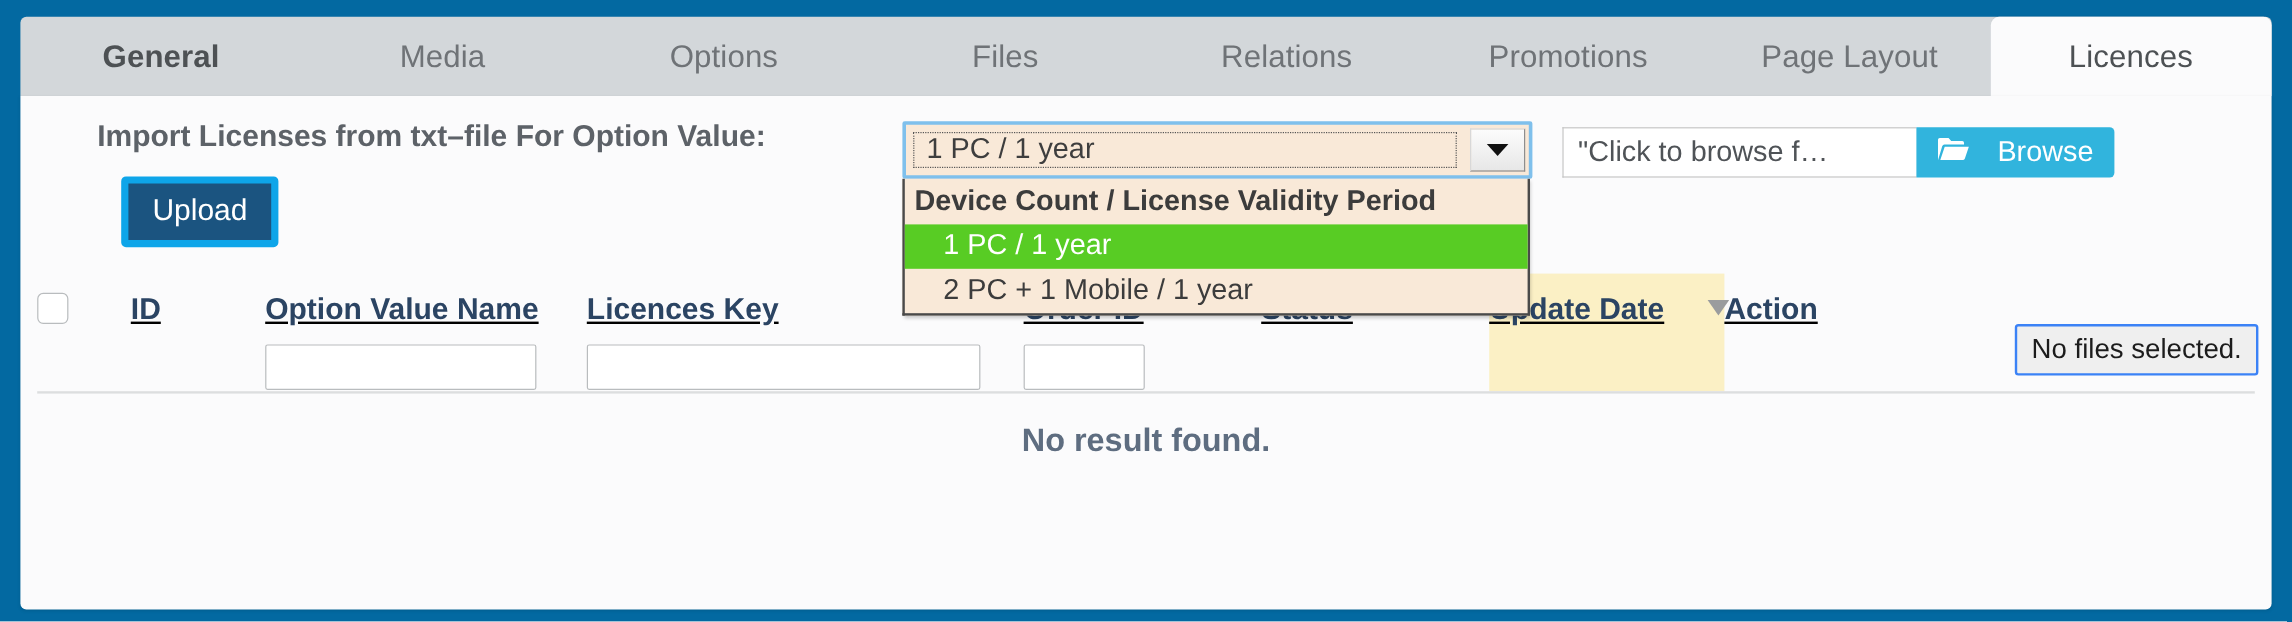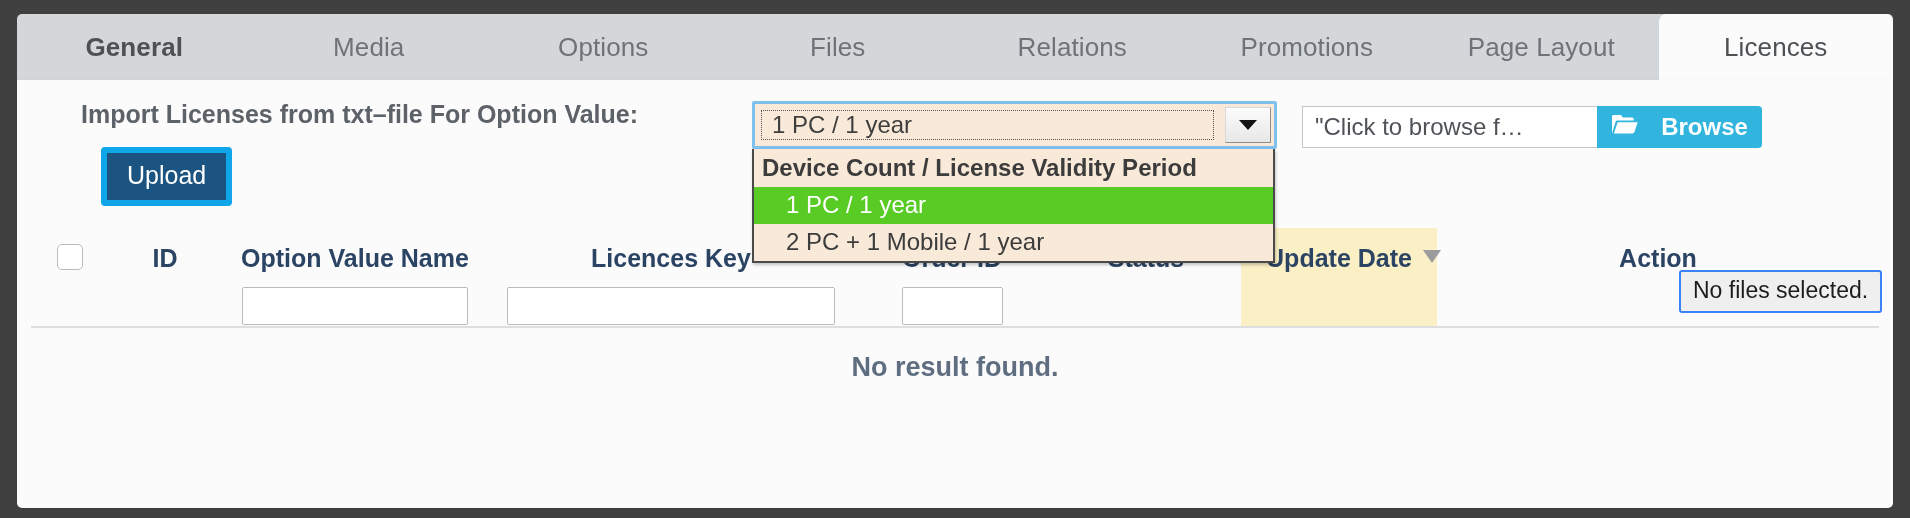--- a/index.html
+++ b/index.html
@@ -8,21 +8,21 @@
     margin: 0; padding: 0;
     width: 1910px; height: 518px;
     background: #e8eaec;
     font-family: "Liberation Sans", sans-serif;
     overflow: hidden;
   }
   #root {
     position: relative;
     width: 1910px;
     height: 518px;
-    background: #404040;
+    background: #0369a1;
   }
 
   
   .tabbar {
     position: absolute;
     left: 17px; top: 14px;
     width: 1876px; height: 66px;
     background: #d3d7da;
     border-radius: 5px 5px 0 0;
     display: flex;
@@ -175,21 +175,21 @@
   .browse-btn {
     width: 165px;
     background: #31b4dd;
     border-radius: 0 4px 4px 0;
     display: flex;
     align-items: center;
     justify-content: center;
     gap: 22px;
     color: #fff;
     font-size: 24px;
-    font-weight: bold;
+    font-weight: normal;
     cursor: pointer;
   }
   .folder-icon { display: block; }
 
   .nofiles {
     position: absolute;
     left: 1662px; top: 190px;
     background: #efefef;
     border: 2px solid #3b82f6;
     border-radius: 3px;
@@ -219,24 +219,24 @@
   }
   .thead {
     position: relative;
     display: flex;
     align-items: flex-start;
     height: 98px;
   }
   .th {
     display: flex;
     flex-direction: column;
-    align-items: center;
     padding-top: 16px;
     position: relative;
     height: 98px;
+    text-decoration: underline;
   }
   .th-label {
     font-size: 25px;
     font-weight: bold;
     color: #2b4463;
     white-space: nowrap;
     cursor: pointer;
   }
   .th.highlight { background: #fbf0c5; }
   .th-filter {

